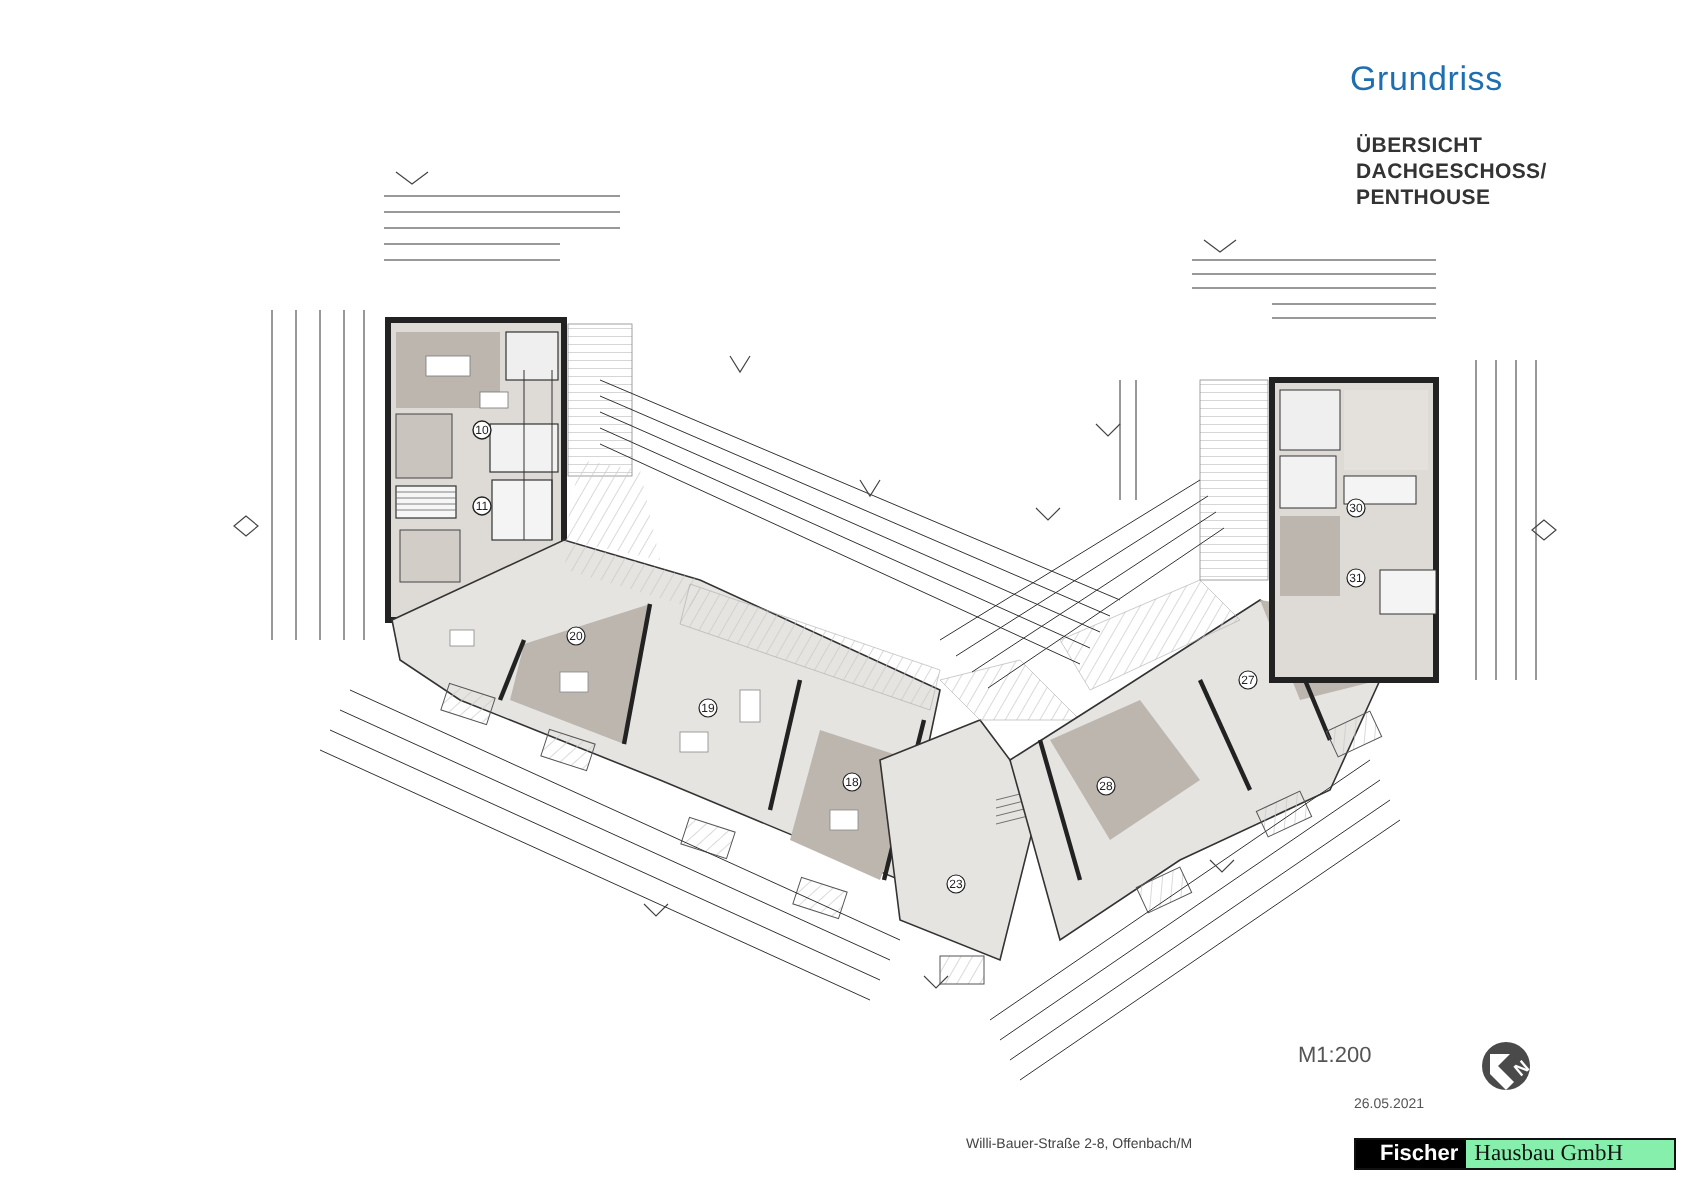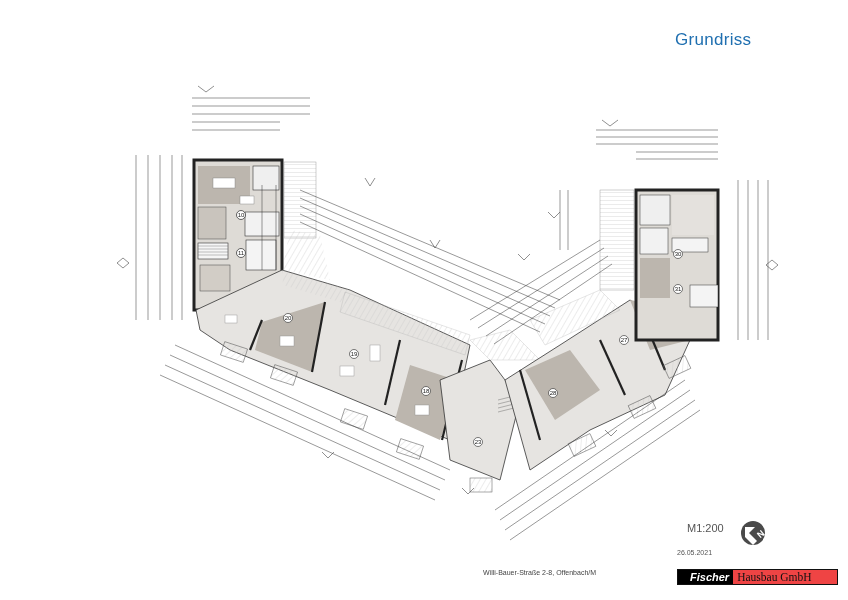--- a/index.html
+++ b/index.html
@@ -1,26 +1,26 @@
 <!DOCTYPE html>
 <html><head>
 <meta charset="utf-8">
 <style>
   html,body{margin:0;padding:0;background:#fff;}
   body{width:848px;height:600px;position:relative;overflow:hidden;font-family:"Liberation Sans",sans-serif;}
   .sheet{position:absolute;left:0;top:0;width:848px;height:526px;background:#fff;}
   .title{position:absolute;left:675px;top:30px;font-size:17px;color:#1f6fb0;letter-spacing:.3px;}
   .subtitle{position:absolute;left:678px;top:67px;font-size:10.5px;font-weight:bold;color:#333;line-height:13px;letter-spacing:.2px;}
   .subtitle div{white-space:nowrap;}
-  .scale{position:absolute;left:687px;top:522px;font-size:11px;color:#555;}
+  .scale{position:absolute;left:649px;top:522px;font-size:11px;color:#555;}
   .date{position:absolute;left:677px;top:549px;font-size:7px;color:#555;}
   .address{position:absolute;left:483px;top:569px;font-size:7px;color:#444;}
   .logo{position:absolute;left:677px;top:569px;width:159px;height:14px;display:flex;border:1px solid #111;}
-  .logo .l1{background:#000;color:#fff;font-weight:bold;font-size:11px;line-height:14px;padding:0 4px 12px 12px;font-family:"Liberation Sans",sans-serif;font-style:italic;}
-  .logo .l2{background:#ef4444;color:#111;font-size:11.5px;line-height:14px;padding:0 4px;font-family:"Liberation Serif",serif;flex:1;}
+  .logo .l1{background:#000;color:#fff;font-weight:bold;font-size:11px;line-height:14px;padding:0 4px 12px 12px;font-family:"Liberation Sans",sans-serif;}
+  .logo .l2{background:#86efac;color:#111;font-size:11.5px;line-height:14px;padding:0 4px;font-family:"Liberation Serif",serif;flex:1;}
   .north{position:absolute;left:739px;top:519px;width:28px;height:28px;}
   svg.plan{position:absolute;left:0;top:0;}
 </style>
 </head>
 <body>
 
 <div class="sheet">
 
   <svg class="plan" width="848" height="600" viewBox="0 0 848 600">
     <defs>
@@ -211,20 +211,25 @@
         <path d="M430 240 l5 8 l5 -8"></path>
       <path d="M322 452 l6 6 l6 -6"></path>
         <path d="M548 212 l6 6 l6 -6"></path>
       <path d="M518 254 l6 6 l6 -6"></path>
         <path d="M605 430 l6 6 l6 -6"></path>
       <path d="M462 488 l6 6 l6 -6"></path>
     </g>
   </svg>
 
   <div class="title">Grundriss</div>
+  <div class="subtitle">
+    <div>ÜBERSICHT</div>
+    <div>DACHGESCHOSS/</div>
+    <div>PENTHOUSE</div>
+  </div>
 
   <div class="scale">M1:200</div>
   <div class="date">26.05.2021</div>
 
   <svg class="north" viewBox="0 0 28 28">
     <circle cx="14" cy="14" r="12" fill="#4a4a4a"></circle>
     <path d="M6 8 L16 8 L10 14 L18 22 L14 26 L6 18 Z" fill="#fff"></path>
     <text x="20" y="20" font-size="9" fill="#fff" font-family="Liberation Sans, sans-serif" font-weight="bold" transform="rotate(-40 20 18)">N</text>
   </svg>
 

